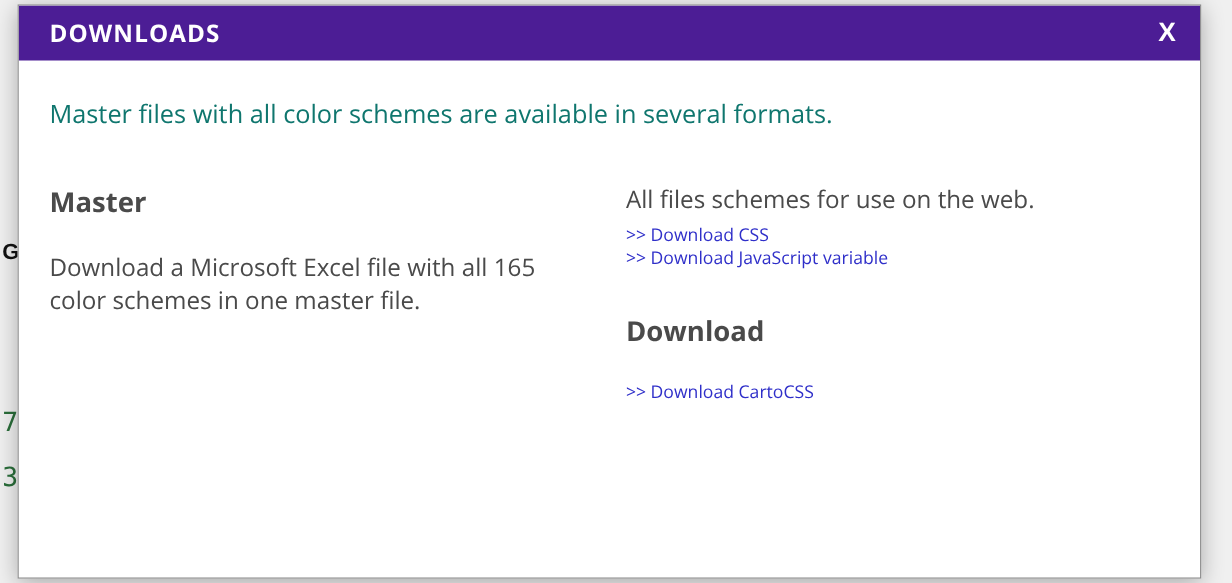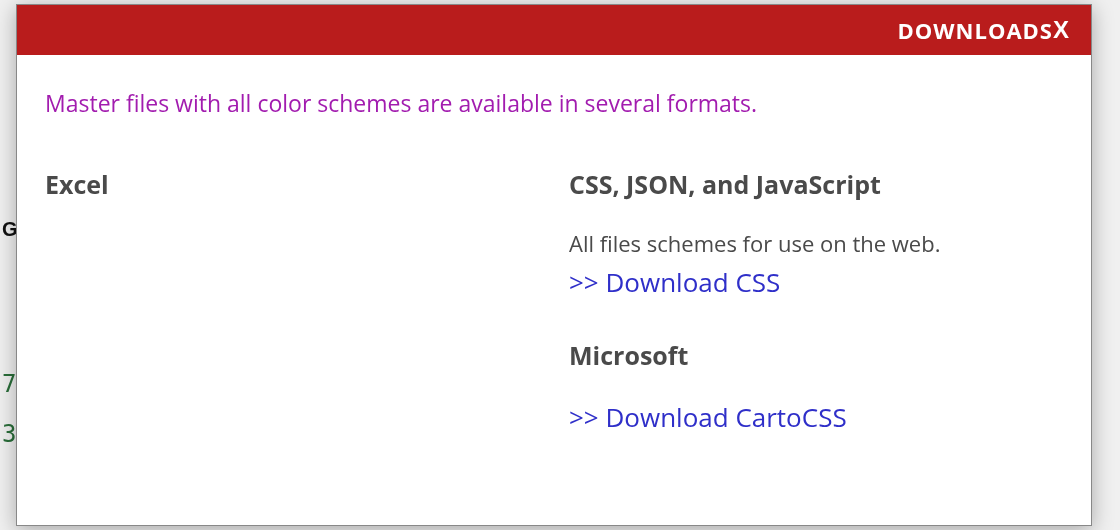--- a/index.html
+++ b/index.html
@@ -40,45 +40,45 @@
       width: 1076px;
       height: 522px;
       background: #ffffff;
       border: 1px solid #888;
       box-shadow: 0 4px 20px rgba(0,0,0,0.3);
       overflow: hidden;
     }
     .modal-header {
       width: 100%;
       height: 50px;
-      background: #b91c1c;
+      background: #4c1d95;
       color: #ffffff;
       display: flex;
       align-items: center;
-      justify-content: flex-end;
+      justify-content: space-between;
       padding: 0 22px 0 28px;
     }
     .modal-title {
       font-size: 22px;
       font-weight: 700;
       letter-spacing: 1px;
     }
     .modal-close {
       font-size: 24px;
       font-weight: 700;
       cursor: pointer;
       font-family: Arial, sans-serif;
     }
     .modal-body {
       padding: 32px 28px 0 28px;
       color: #4a4a4a;
     }
     .intro-text {
       font-size: 23px;
-      color: #a21caf;
+      color: #0f766e;
       margin-bottom: 48px;
     }
     .columns {
       display: flex;
       gap: 30px;
     }
     .col {
       flex: 1;
     }
     .section-heading {
@@ -87,21 +87,21 @@
       color: #4a4a4a;
       margin-bottom: 28px;
     }
     .section-desc {
       font-size: 22px;
       color: #4a4a4a;
       line-height: 1.35;
       margin-bottom: 6px;
     }
     .download-link {
-      font-size: 26px;
+      font-size: 16px;
       color: #2f2fc9;
       cursor: pointer;
       line-height: 1.35;
     }
     .section {
       margin-bottom: 38px;
     }
     .link-list {
       margin-top: 2px;
     }
@@ -118,31 +118,32 @@
 <div class="modal">
   <div class="modal-header">
     <div class="modal-title">DOWNLOADS</div>
     <div class="modal-close">X</div>
   </div>
   <div class="modal-body">
     <div class="intro-text">Master files with all color schemes are available in several formats.</div>
     <div class="columns">
       <div class="col">
         <div class="section">
-          <div class="section-heading">Excel</div>
+          <div class="section-heading">Master</div>
+          <div class="section-desc">Download a Microsoft Excel file with all 165 color schemes in one master file.</div>
         </div>
       </div>
       <div class="col">
         <div class="section">
-          <div class="section-heading">CSS, JSON, and JavaScript</div>
           <div class="section-desc">All files schemes for use on the web.</div>
           <div class="link-list">
             <div class="download-link">&gt;&gt; Download CSS</div>
+            <div class="download-link">&gt;&gt; Download JavaScript variable</div>
           </div>
         </div>
         <div class="section">
-          <div class="section-heading">Microsoft</div>
+          <div class="section-heading">Download</div>
           <div class="download-link">&gt;&gt; Download CartoCSS</div>
         </div>
       </div>
     </div>
   </div>
 </div>
 
 </body></html>

